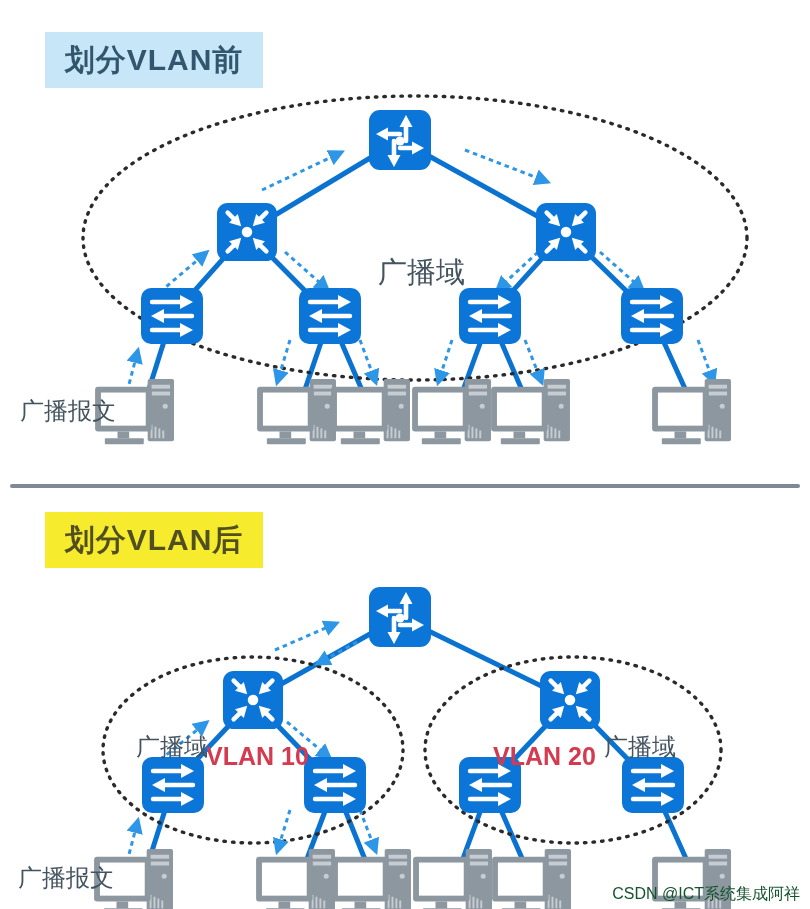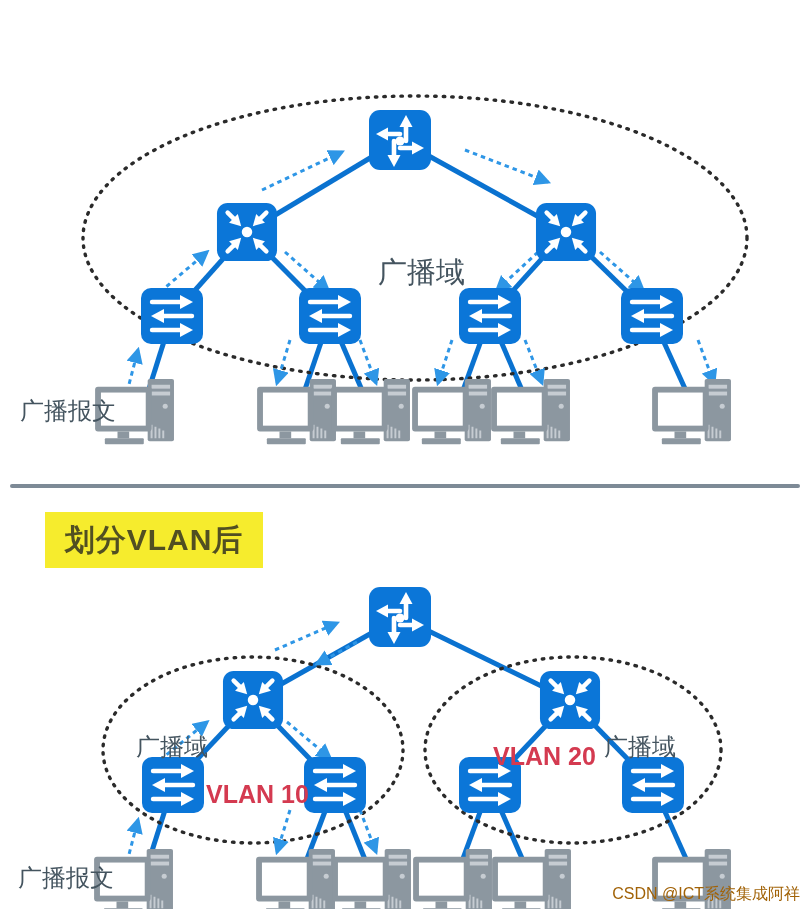--- a/index.html
+++ b/index.html
@@ -17,23 +17,23 @@
   #title-before{left:45px;top:32px;background:#c7e6f7;color:#31566e;}
   #title-after{left:45px;top:512px;background:#f6ec2d;color:#514f22;}
   .divider{position:absolute;left:10px;top:484px;width:790px;height:4px;background:#7d8a96;border-radius:2px;}
   .cn-label{position:absolute;color:#44545f;white-space:nowrap;margin-top:45px;}
   #bd-before{left:378px;top:208px;font-size:29px;}
   #bp-before{left:20px;top:350px;font-size:24px;}
   #bd-after-left{left:136px;top:686px;font-size:24px;}
   #bd-after-right{left:604px;top:686px;font-size:24px;}
   #bp-after{left:18px;top:817px;font-size:24px;}
   .vlan-label{position:absolute;color:#d43a50;font-size:25px;font-weight:600;white-space:nowrap;}
-  #vlan10{left:206px;top:742px;margin-top:38px;}
+  #vlan10{left:206px;top:742px;}
   #vlan20{left:493px;top:742px;}
-  #watermark{position:absolute;right:10px;top:884px;font-size:16px;color:#a16207;white-space:nowrap;}
+  #watermark{position:absolute;right:10px;top:884px;font-size:16px;color:#14532d;white-space:nowrap;}
 </style>
 </head>
 <body>
 
 <div class="canvas">
 
   <svg width="0" height="0" style="position:absolute" aria-hidden="true">
     <defs>
       <symbol id="sym-router" viewBox="0 0 64 64">
         <rect x="1" y="2" width="62" height="60" rx="11" fill="#0b76d8"></rect>
@@ -293,20 +293,21 @@
     <svg viewBox="0 0 88 76" width="86" height="74">
         <use href="#sym-pc"></use>
       </svg>
     </div>
   <div class="dev" style="left:650px;top:846px">
     <svg viewBox="0 0 88 76" width="86" height="74">
         <use href="#sym-pc"></use>
       </svg>
     </div>
 
+  <div class="section-title" id="title-before">划分VLAN前</div>
   <div class="section-title" id="title-after">划分VLAN后</div>
   <div class="divider"></div>
 
   <div class="cn-label" id="bd-before">广播域</div>
   <div class="cn-label" id="bp-before">广播报文</div>
 
   <div class="cn-label" id="bd-after-left">广播域</div>
   <div class="cn-label" id="bd-after-right">广播域</div>
   <div class="vlan-label" id="vlan10">VLAN 10</div>
   <div class="vlan-label" id="vlan20">VLAN 20</div>

